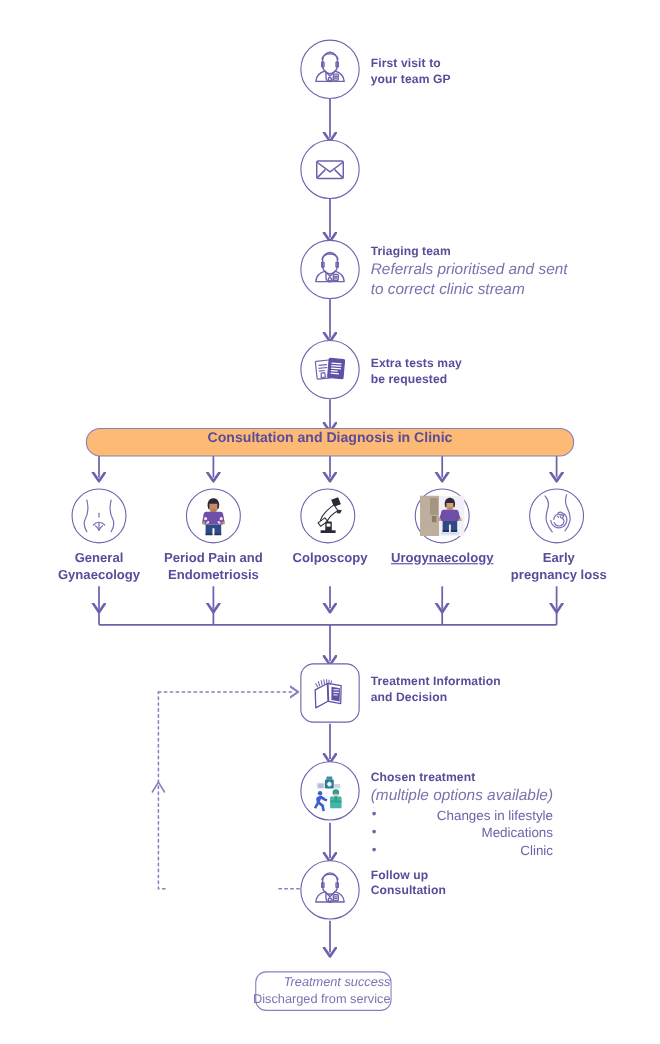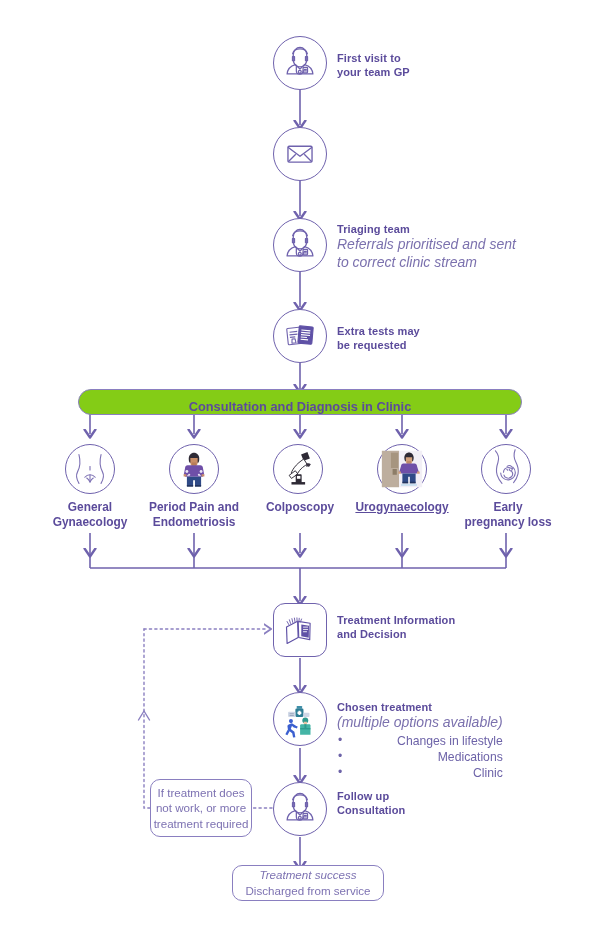--- a/index.html
+++ b/index.html
@@ -11,21 +11,21 @@
   .node{position:absolute;box-sizing:border-box;border:1.6px solid #6f62ad;background:#fff;}
   .node.circle{border-radius:50%;}
   .node.rsq{border-radius:12px;}
   .node svg{display:block;width:100%;height:100%;}
   .lbl{position:absolute;line-height:1.28;}
   .lbl .t1{font-size:11px;font-weight:700;color:#5b4b9b;letter-spacing:.1px;white-space:nowrap;}
   .lbl .t2{font-size:14px;font-style:italic;color:#7b71ae;white-space:nowrap;}
   .branch-lbl{position:absolute;text-align:center;font-size:11.9px;font-weight:700;
               color:#5b4b9b;line-height:1.25;}
   .pill{position:absolute;box-sizing:border-box;border:1.5px solid #8a7fc0;border-radius:999px;
-        background:#84cc16;display:flex;align-items:flex-end;justify-content:center;
+        background:#fdba74;display:flex;align-items:flex-start;justify-content:center;
         font-size:12.8px;font-weight:700;color:#5b4b9b;}
   .roundbox{position:absolute;box-sizing:border-box;border:1.5px solid #8a7fc0;border-radius:10px;
             background:#fff;display:flex;flex-direction:column;align-items:center;
             justify-content:center;text-align:center;color:#7d72b2;}
   .roundbox .ln{font-size:11.6px;line-height:1.34;white-space:nowrap;}
   .roundbox .it{font-style:italic;}
   ul.bullets{margin:2px 0 0 0;padding:0;list-style:none;text-align:right;}
   ul.bullets li{font-size:12.2px;color:#6d63a8;line-height:1.3;white-space:nowrap;
                 padding-left:11px;position:relative;}
   ul.bullets li:before{content:"\2022";position:absolute;left:1px;top:-1px;}
@@ -324,24 +324,19 @@
         <rect x="30.2" y="31.6" width="4.6" height="5.6" rx="0.8"></rect>
         <path d="M31.4,33.6 h2.2 M31.4,35.2 h2.2"></path>
       </g>
     </svg>
   </div>
   <div class="lbl" style="left:337px;top:789px;">
     <div class="t1">Follow up</div>
     <div class="t1">Consultation</div>
   </div>
 
-  <div class="roundbox" style="left:150px;top:779px;width:102px;height:58px;">
-    <div class="ln">If treatment does</div>
-    <div class="ln">not work, or more</div>
-    <div class="ln">treatment required</div>
-  </div>
-
-  <div class="roundbox" style="left:232px;top:865px;width:152px;height:36px;">
+
+  <div class="roundbox" style="left:232px;top:883px;width:124px;height:36px;align-items:flex-end;">
     <div class="ln it">Treatment success</div>
     <div class="ln">Discharged from service</div>
   </div>
 
 </div>
 
 </body></html>

